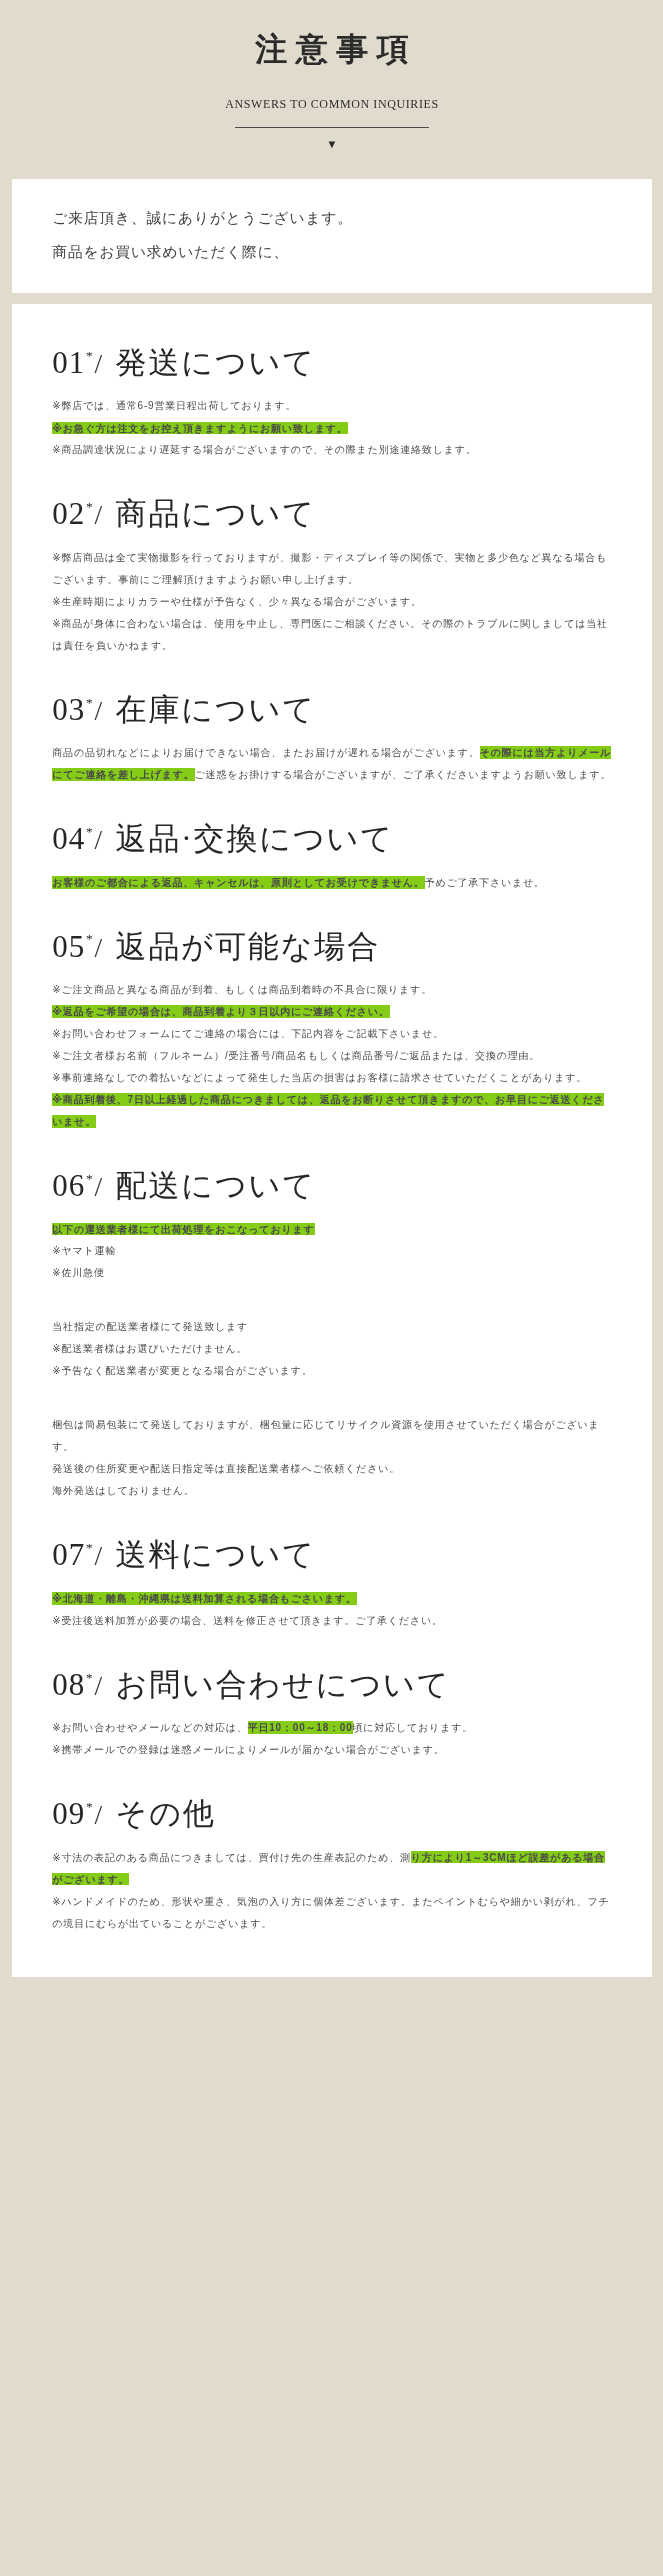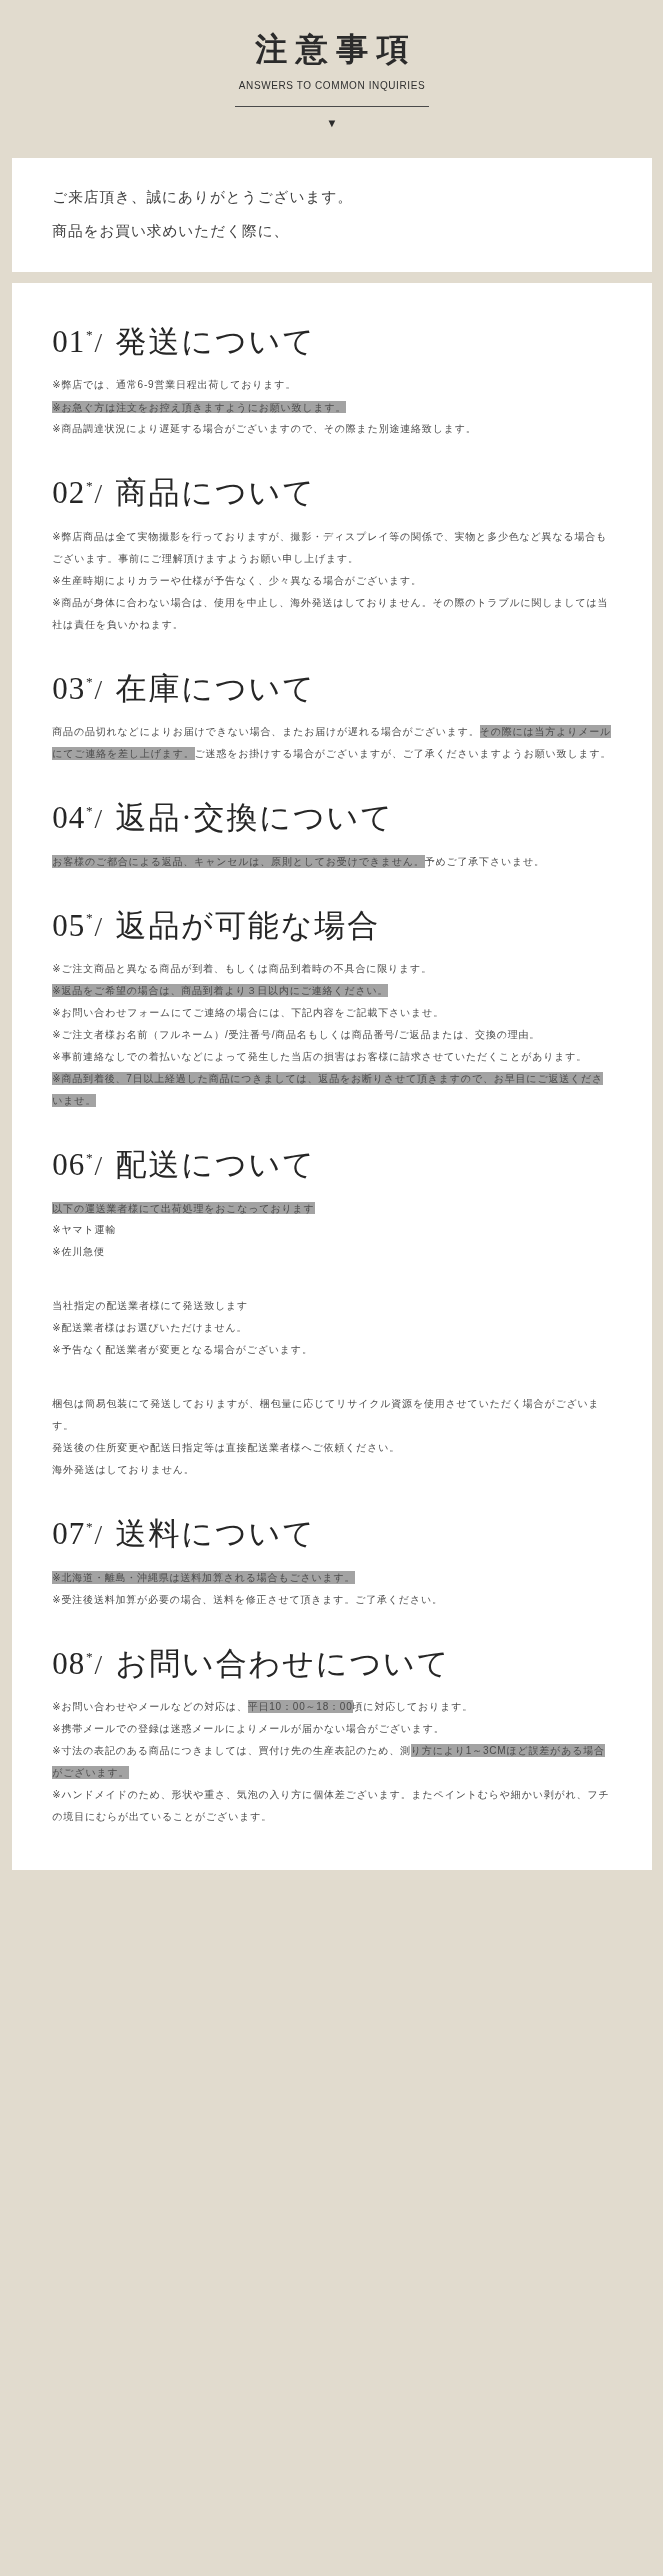--- a/index.html
+++ b/index.html
@@ -4,27 +4,27 @@
 <style>
   html,body{margin:0;padding:0;}
   body{
     width:664px;
     background:#e1dbce;
     font-family:"Liberation Sans","DejaVu Sans",sans-serif;
     color:#4a4a4a;
     -webkit-font-smoothing:antialiased;
   }
   
-  .page-header{text-align:center;padding-top:28.4px;}
+  .page-header{text-align:center;padding-top:28.4px;font-family:Liberation Serif, serif;}
   .page-title{
     margin:0;font-size:32px;font-weight:700;color:#2b2b2b;
     letter-spacing:8.5px;text-indent:8.5px;
   }
   .page-subtitle{
-    margin-top:8px;font-size:10px;color:#2f2f2f;letter-spacing:0.6px;
+    margin-top:25px;font-size:12px;color:#2f2f2f;letter-spacing:0.6px;
   }
   .header-rule{width:194px;margin:14.2px auto 0;border-bottom:0.9px solid #4a4a4a;}
   .down-tri{margin-top:11.4px;font-size:11.4px;color:#2b2b2b;line-height:1;}
   
   .box{background:#ffffff;margin:0 12.3px;}
   .intro-box{margin-top:29px;padding:23px 40px;}
   .intro-box p{margin:0;font-size:14.7px;line-height:2.3;color:#3e3e3e;letter-spacing:0.9px;}
   .main-box{margin-top:11.4px;padding:5.7px 40px 42px;}
   
   .section-heading{
@@ -35,21 +35,21 @@
   }
   .section:first-child .section-heading{}
   .sec-num{letter-spacing:0.9px;}
   .sec-ast{font-size:13.3px;vertical-align:13.3px;margin-left:0.9px;}
   .sec-slash{font-size:27.5px;margin-right:11.4px;color:#3a3a3a;}
   .para{
     margin:0;font-size:10px;line-height:2.2;color:#4a4a4a;
     letter-spacing:0.8px;
   }
   .para.gap{margin-top:32px;}
-  .hl{background:#a3a3a3;padding:0.9px 0;box-decoration-break:clone;-webkit-box-decoration-break:clone;}
+  .hl{background:#84cc16;padding:0.9px 0;box-decoration-break:clone;font-weight:bold;-webkit-box-decoration-break:clone;}
 </style>
 </head>
 <body>
 
 <header class="page-header">
   <h1 class="page-title">注意事項</h1>
   <div class="page-subtitle">ANSWERS TO COMMON INQUIRIES</div>
   <div class="header-rule"></div>
   <div class="down-tri">▼</div>
 </header>
@@ -63,21 +63,21 @@
     <div class="section">
       <h2 class="section-heading"><span class="sec-num">01</span><span class="sec-ast">*</span><span class="sec-slash">/</span><span class="sec-title">発送について</span></h2>
       <p class="para"><span>※弊店では、通常6-9営業日程出荷しております。</span></p>
       <p class="para"><span class="hl">※お急ぐ方は注文をお控え頂きますようにお願い致します。</span></p>
       <p class="para"><span>※商品調達状況により遅延する場合がございますので、その際また別途連絡致します。</span></p>
     </div>
     <div class="section">
       <h2 class="section-heading"><span class="sec-num">02</span><span class="sec-ast">*</span><span class="sec-slash">/</span><span class="sec-title">商品について</span></h2>
       <p class="para"><span>※弊店商品は全て実物撮影を行っておりますが、撮影・ディスプレイ等の関係で、実物と多少色など異なる場合もございます。事前にご理解頂けますようお願い申し上げます。</span></p>
       <p class="para"><span>※生産時期によりカラーや仕様が予告なく、少々異なる場合がございます。</span></p>
-      <p class="para"><span>※商品が身体に合わない場合は、使用を中止し、海外発送はしておりません。その際のトラブルに関しましては当社は責任を負いかねます。</span></p>
+      <p class="para"><span>※商品が身体に合わない場合は、使用を中止し、専門医にご相談ください。その際のトラブルに関しましては当社は責任を負いかねます。</span></p>
     </div>
     <div class="section">
       <h2 class="section-heading"><span class="sec-num">03</span><span class="sec-ast">*</span><span class="sec-slash">/</span><span class="sec-title">在庫について</span></h2>
       <p class="para"><span>商品の品切れなどによりお届けできない場合、またお届けが遅れる場合がございます。</span><span class="hl">その際には当方よりメールにてご連絡を差し上げます。</span><span>ご迷惑をお掛けする場合がございますが、ご了承くださいますようお願い致します。</span></p>
     </div>
     <div class="section">
       <h2 class="section-heading"><span class="sec-num">04</span><span class="sec-ast">*</span><span class="sec-slash">/</span><span class="sec-title">返品·交換について</span></h2>
       <p class="para"><span class="hl">お客様のご都合による返品、キャンセルは、原則としてお受けできません。</span><span>予めご了承下さいませ。</span></p>
     </div>
     <div class="section">
@@ -105,17 +105,18 @@
       <h2 class="section-heading"><span class="sec-num">07</span><span class="sec-ast">*</span><span class="sec-slash">/</span><span class="sec-title">送料について</span></h2>
       <p class="para"><span class="hl">※北海道・離島・沖縄県は送料加算される場合もごさいます。</span></p>
       <p class="para"><span>※受注後送料加算が必要の場合、送料を修正させて頂きます。ご了承ください。</span></p>
     </div>
     <div class="section">
       <h2 class="section-heading"><span class="sec-num">08</span><span class="sec-ast">*</span><span class="sec-slash">/</span><span class="sec-title">お問い合わせについて</span></h2>
       <p class="para"><span>※お問い合わせやメールなどの対応は、</span><span class="hl">平日10：00～18：00</span><span>頃に対応しております。</span></p>
       <p class="para"><span>※携帯メールでの登録は迷惑メールによりメールが届かない場合がございます。</span></p>
     </div>
     <div class="section">
+      <h2 class="section-heading"><span class="sec-num">09</span><span class="sec-ast">*</span><span class="sec-slash">/</span><span class="sec-title">その他</span></h2>
       <p class="para"><span>※寸法の表記のある商品につきましては、買付け先の生産表記のため、測</span><span class="hl">り方により1～3CMほど誤差がある場合がございます。</span></p>
       <p class="para"><span>※ハンドメイドのため、形状や重さ、気泡の入り方に個体差ございます。またペイントむらや細かい剥がれ、フチの境目にむらが出ていることがございます。</span></p>
     </div>
   </section>
 
 
 </body></html>

